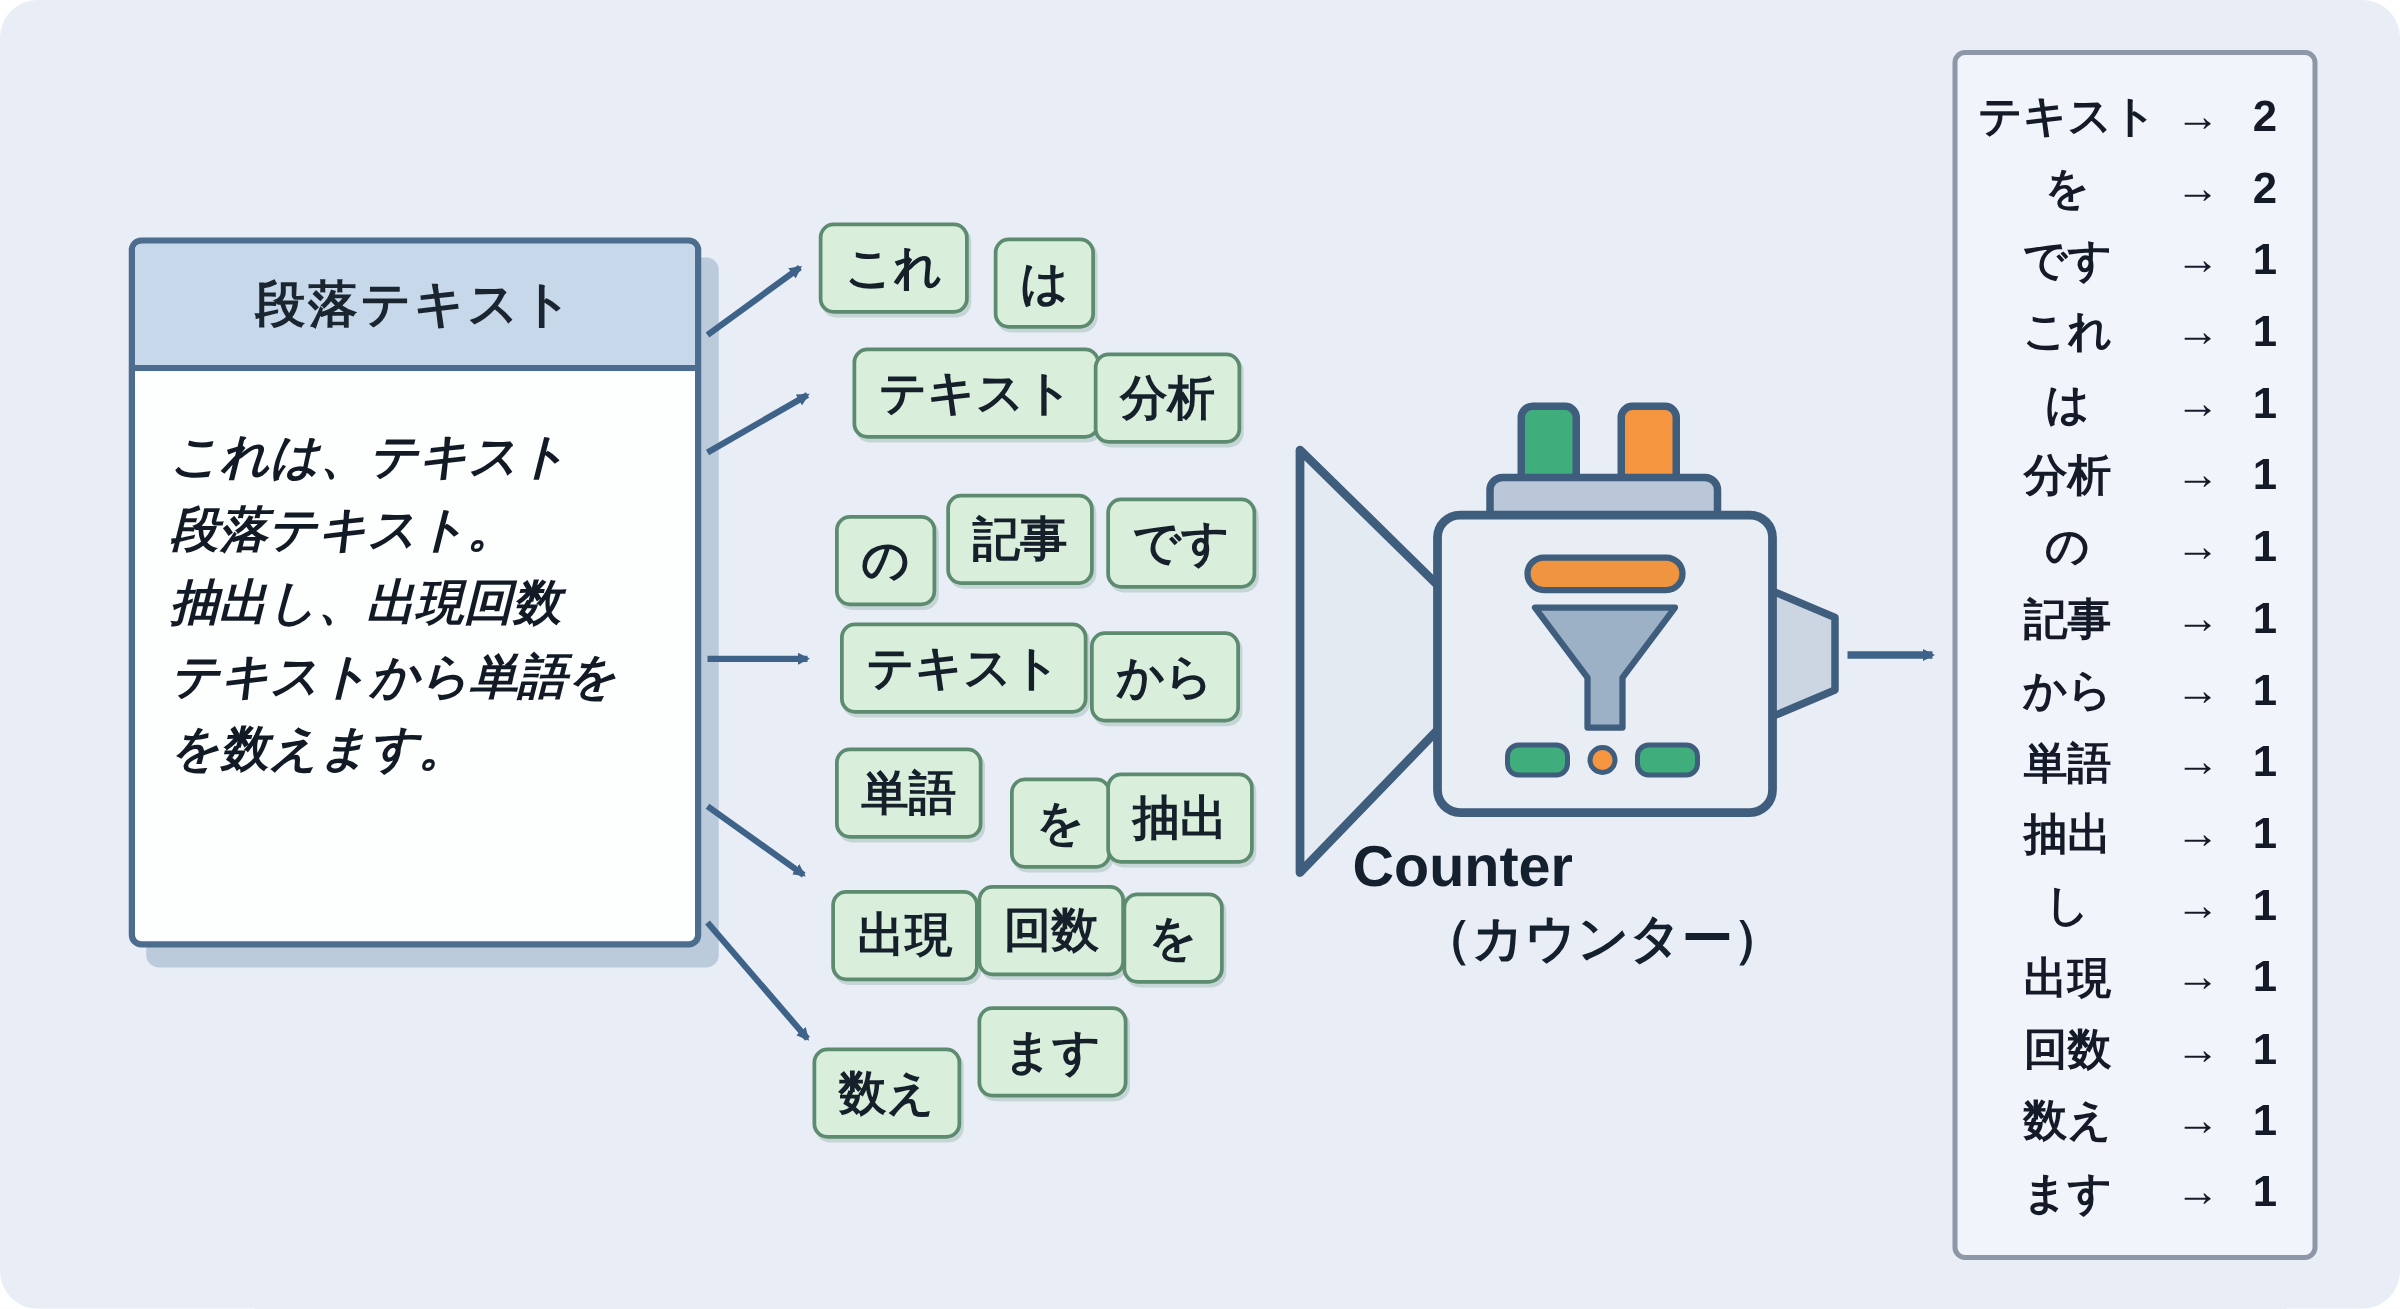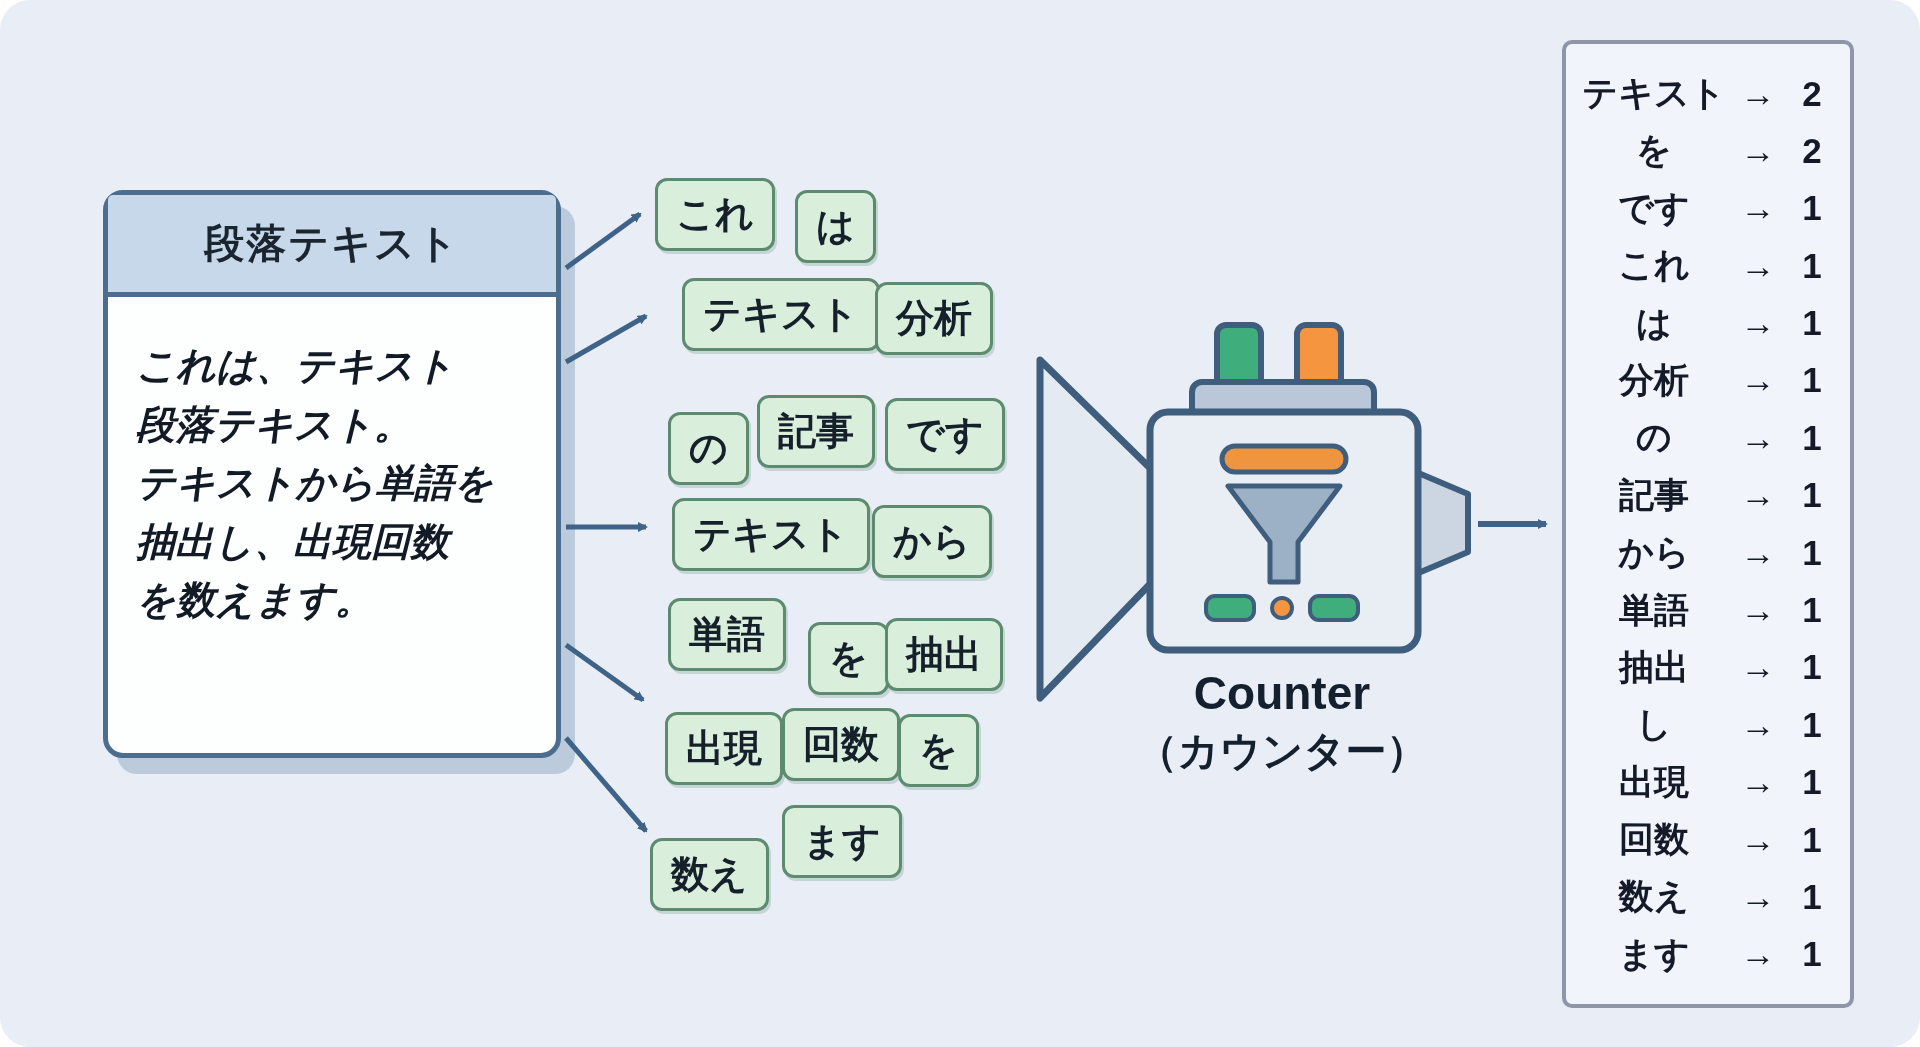--- a/index.html
+++ b/index.html
@@ -22,21 +22,21 @@
     width:1920px; height:1047px;
     pointer-events:none;
   }
 
   
   .card {
     position:absolute; left:103px; top:190px;
     width:458px; height:568px;
     background:#fdfefe;
     border:5px solid #4c6d8e;
-    border-radius:20px;
+    border-radius:10px;
     box-shadow:14px 16px 0 #bccbdc;
   }
   .card-header {
     height:102px;
     background:#c6d8ea;
     border-bottom:5px solid #4c6d8e;
     border-radius:5px 5px 0 0;
     display:flex; align-items:center; justify-content:center;
     font-size:40px; color:#1b2530;
     letter-spacing:2px;
@@ -57,21 +57,21 @@
     padding:8px 18px;
     font-size:38px;
     color:#15202b;
     box-shadow:2px 3px 0 rgba(93,139,112,0.25);
     white-space:nowrap;
   }
 
   
   .counter-label {
     position:absolute; left:1082px; top:666px; width:400px;
-    text-align:center; font-size:46px; color:#14202e;
+    text-align:left; font-size:46px; color:#14202e;
   }
   .counter-sublabel {
     position:absolute; left:1082px; top:724px; width:400px;
     text-align:center; font-size:41px; color:#14202e;
   }
 
   
   .results {
     position:absolute; left:1562px; top:40px;
     width:292px; height:968px;
@@ -92,22 +92,22 @@
 </head>
 <body>
 
 <div class="canvas">
 
   <div class="card">
     <div class="card-header">段落テキスト</div>
     <div class="card-body">
       <div>これは、テキスト</div>
       <div>段落テキスト。</div>
+      <div>抽出し、出現回数</div>
       <div>テキストから単語を</div>
-      <div>抽出し、出現回数</div>
       <div>を数えます。</div>
     </div>
   </div>
 
   <div class="chip" style="left:655px; top:178px;">これ</div>
   <div class="chip" style="left:795px; top:190px;">は</div>
   <div class="chip" style="left:682px; top:278px;">テキスト</div>
   <div class="chip" style="left:875px; top:282px;">分析</div>
   <div class="chip" style="left:668px; top:412px;">の</div>
   <div class="chip" style="left:757px; top:395px;">記事</div>

